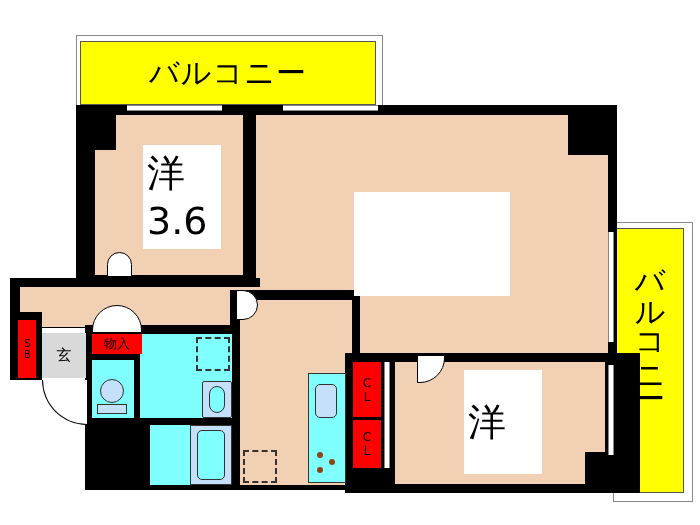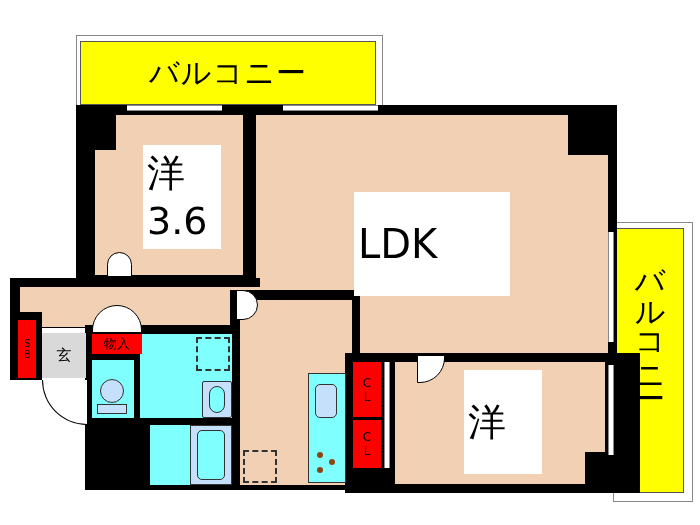--- a/index.html
+++ b/index.html
@@ -107,18 +107,17 @@
 <div class="abs door" style="left:107px;top:252px;width:25px;height:25px;border-radius:25px 25px 0 0;border-width:1px;"></div>
 <div class="abs door" style="left:236px;top:290px;width:22px;height:30px;border-radius:0 25px 25px 0;border-width:1px;"></div>
 <div class="abs door" style="left:417px;top:355px;width:28px;height:28px;border-radius:0 0 25px 0;border-width:1px;"></div>
 
 <div class="abs labelbox" style="left:143px;top:145px;width:78px;height:104px;padding-left:4px;">
   <span style="font-size:38px;line-height:48px;">洋</span>
   <span style="font-size:38px;line-height:48px;">3.6</span>
 </div>
 
 <div class="abs labelbox" style="left:354px;top:192px;width:156px;height:104px;padding-left:4px;">
-  <span style="font-size:40px;line-height:50px;">LDK</span>
 </div>
 
 <div class="abs labelbox" style="left:464px;top:370px;width:78px;height:104px;padding-left:4px;">
   <span style="font-size:38px;line-height:48px;">洋</span>
 </div>
 
 </body></html>

